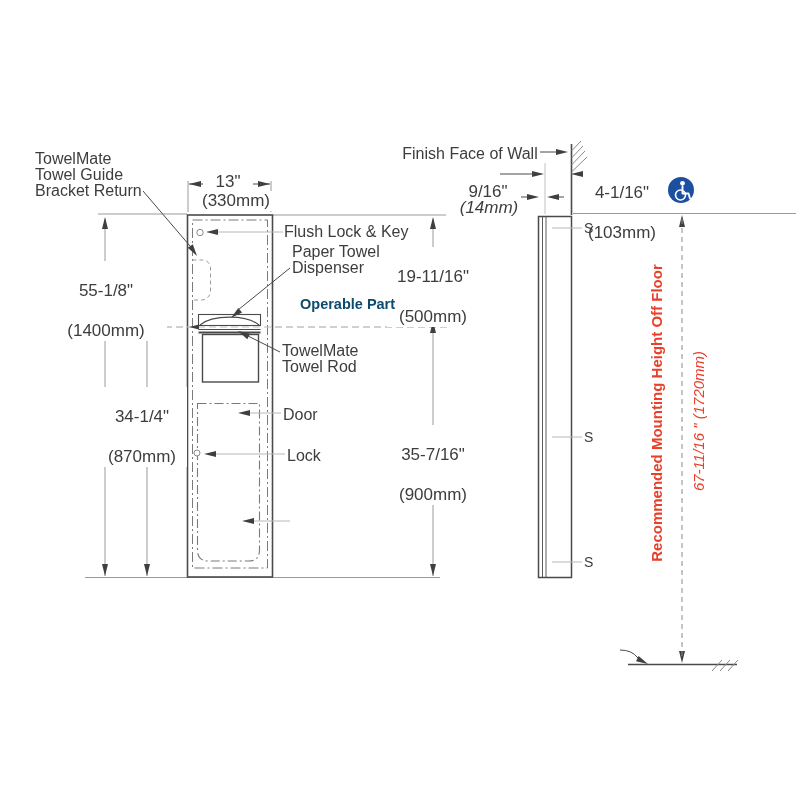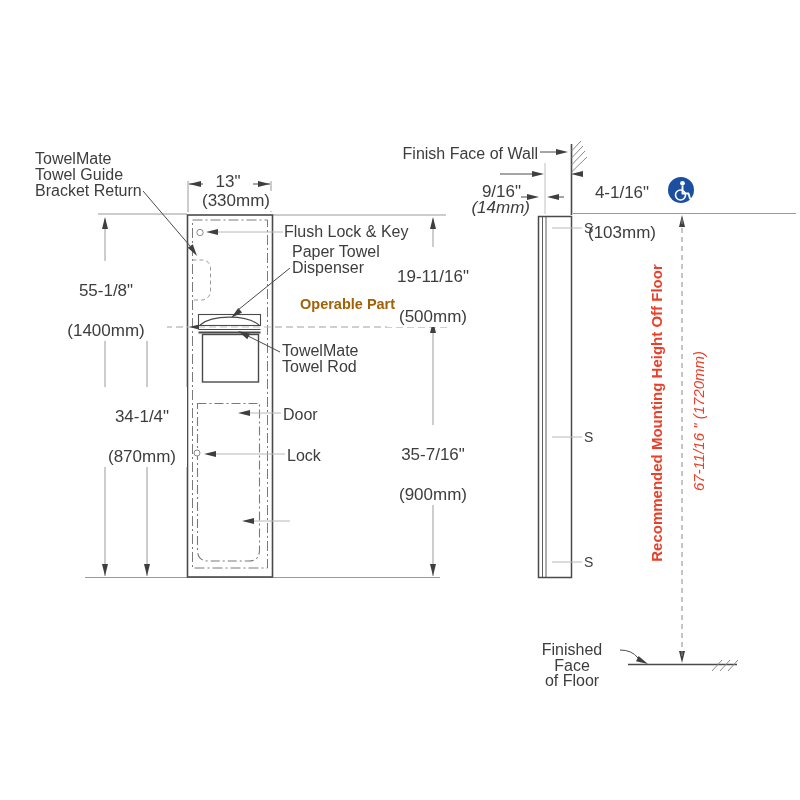--- a/index.html
+++ b/index.html
@@ -3,22 +3,22 @@
 <meta charset="utf-8">
 <style>
   html,body{margin:0;padding:0;background:#fff;}
   .stage{position:relative;width:800px;height:800px;background:#ffffff;overflow:hidden;
          font-family:"Liberation Sans",sans-serif;color:#3d3d3d;}
   .stage svg{position:absolute;left:0;top:0;}
   .lbl{position:absolute;font-size:16px;line-height:15.5px;white-space:pre-line;color:#3d3d3d;}
   .dim{position:absolute;font-size:17px;line-height:20px;text-align:center;color:#3d3d3d;
        background:#ffffff;white-space:pre-line;}
   .nobg{background:transparent;}
-  .rt{text-align:right;}
-  .red{color:#a16207;}
+  .rt{text-align:center;}
+  .red{color:#0c4a6e;}
   .opr{font-weight:600;font-size:14.5px;}
   .rot{position:absolute;transform:rotate(-90deg);transform-origin:0 0;white-space:nowrap;
        color:#E8402A;text-align:center;}
   .mountlbl{font-weight:bold;font-size:15px;}
   .mountval{font-style:italic;font-size:15px;}
   .slbl{font-size:14px;}
 </style>
 </head>
 <body>
 
@@ -189,16 +189,14 @@
   </div>
 
   <div class="lbl slbl" style="left:584px;top:221px;">S</div>
   <div class="lbl slbl" style="left:584px;top:430px;">S</div>
   <div class="lbl slbl" style="left:584px;top:555px;">S</div>
 
   <div class="rot mountlbl" style="left:648px;top:583px;width:340px;">Recommended Mounting Height Off Floor</div>
 
   <div class="rot mountval" style="left:690px;top:516px;width:190px;">67-11/16 " (1720mm)</div>
 
-  <div class="lbl" style="left:522px;top:642px;width:100px;text-align:center;">Finished Face
-of Floor</div>
 
 </div>
 
 </body></html>

